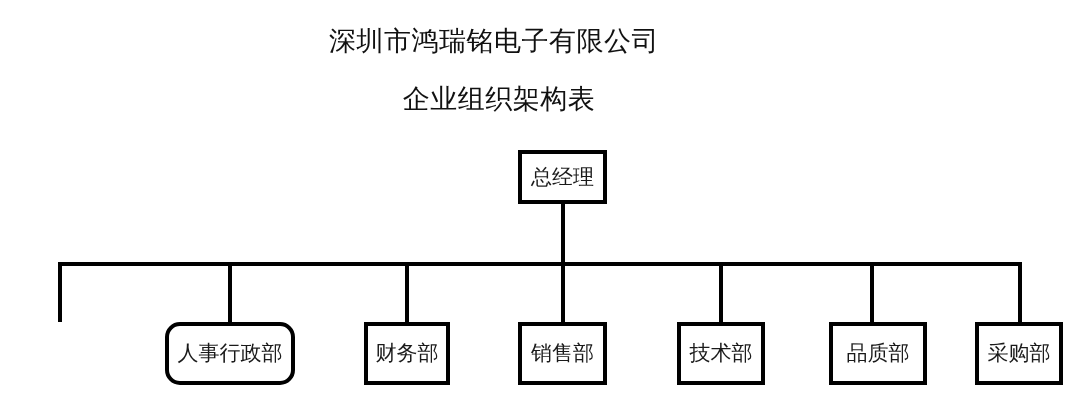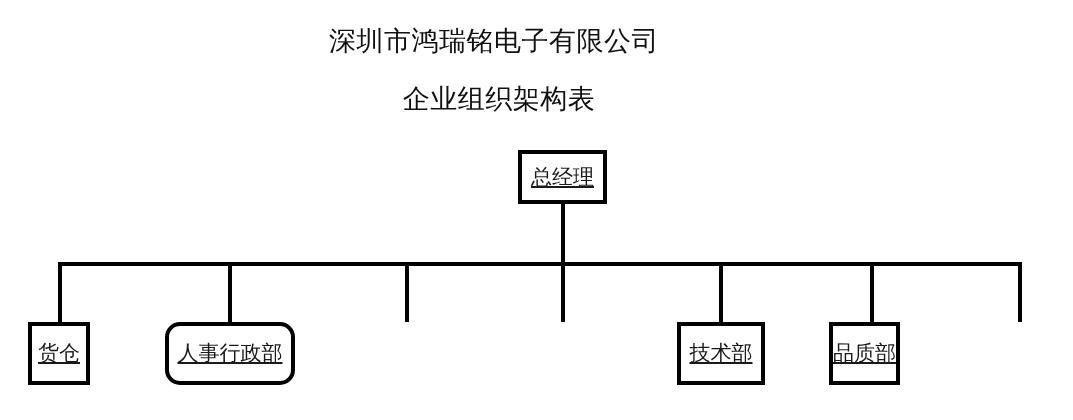--- a/index.html
+++ b/index.html
@@ -52,21 +52,20 @@
   
   .node {
     position: absolute;
     box-sizing: border-box;
     background: #ffffff;
     border: 4px solid #000000;
     display: flex;
     align-items: center;
     justify-content: center;
     z-index: 3;
-    text-decoration: underline;
   }
   .node-label {
     font-size: 21px;
     line-height: 1;
     color: #1a1a1a;
     white-space: nowrap;
   }
 
   #node-root {
     left: 518px;
@@ -121,32 +120,38 @@
   <div class="connector h-line" id="bus-line"></div>
 
   <div class="connector v-line drop-line" style="left:58px;"></div>
   <div class="connector v-line drop-line" style="left:228px;"></div>
   <div class="connector v-line drop-line" style="left:405px;"></div>
   <div class="connector v-line drop-line" style="left:561px;"></div>
   <div class="connector v-line drop-line" style="left:719px;"></div>
   <div class="connector v-line drop-line" style="left:870px;"></div>
   <div class="connector v-line drop-line" style="left:1018px;"></div>
 
-  <div class="node leaf" style="left:28px;width:62px;">
-    <span class="node-label">货仓</span>
-  </div>
 
   <div class="node leaf" style="left:165px;width:130px;border-radius:15px;">
     <span class="node-label">人事行政部</span>
   </div>
 
+  <div class="node leaf" style="left:364px;width:86px;">
+    <span class="node-label">财务部</span>
+  </div>
 
+  <div class="node leaf" style="left:518px;width:89px;">
+    <span class="node-label">销售部</span>
+  </div>
 
   <div class="node leaf" style="left:677px;width:88px;">
     <span class="node-label">技术部</span>
   </div>
 
-  <div class="node leaf" style="left:829px;width:71px;align-items:center;">
+  <div class="node leaf" style="left:829px;width:98px;align-items:center;">
     <span class="node-label">品质部</span>
   </div>
 
+  <div class="node leaf" style="left:975px;width:88px;">
+    <span class="node-label">采购部</span>
+  </div>
 
 </div>
 
 </body></html>

